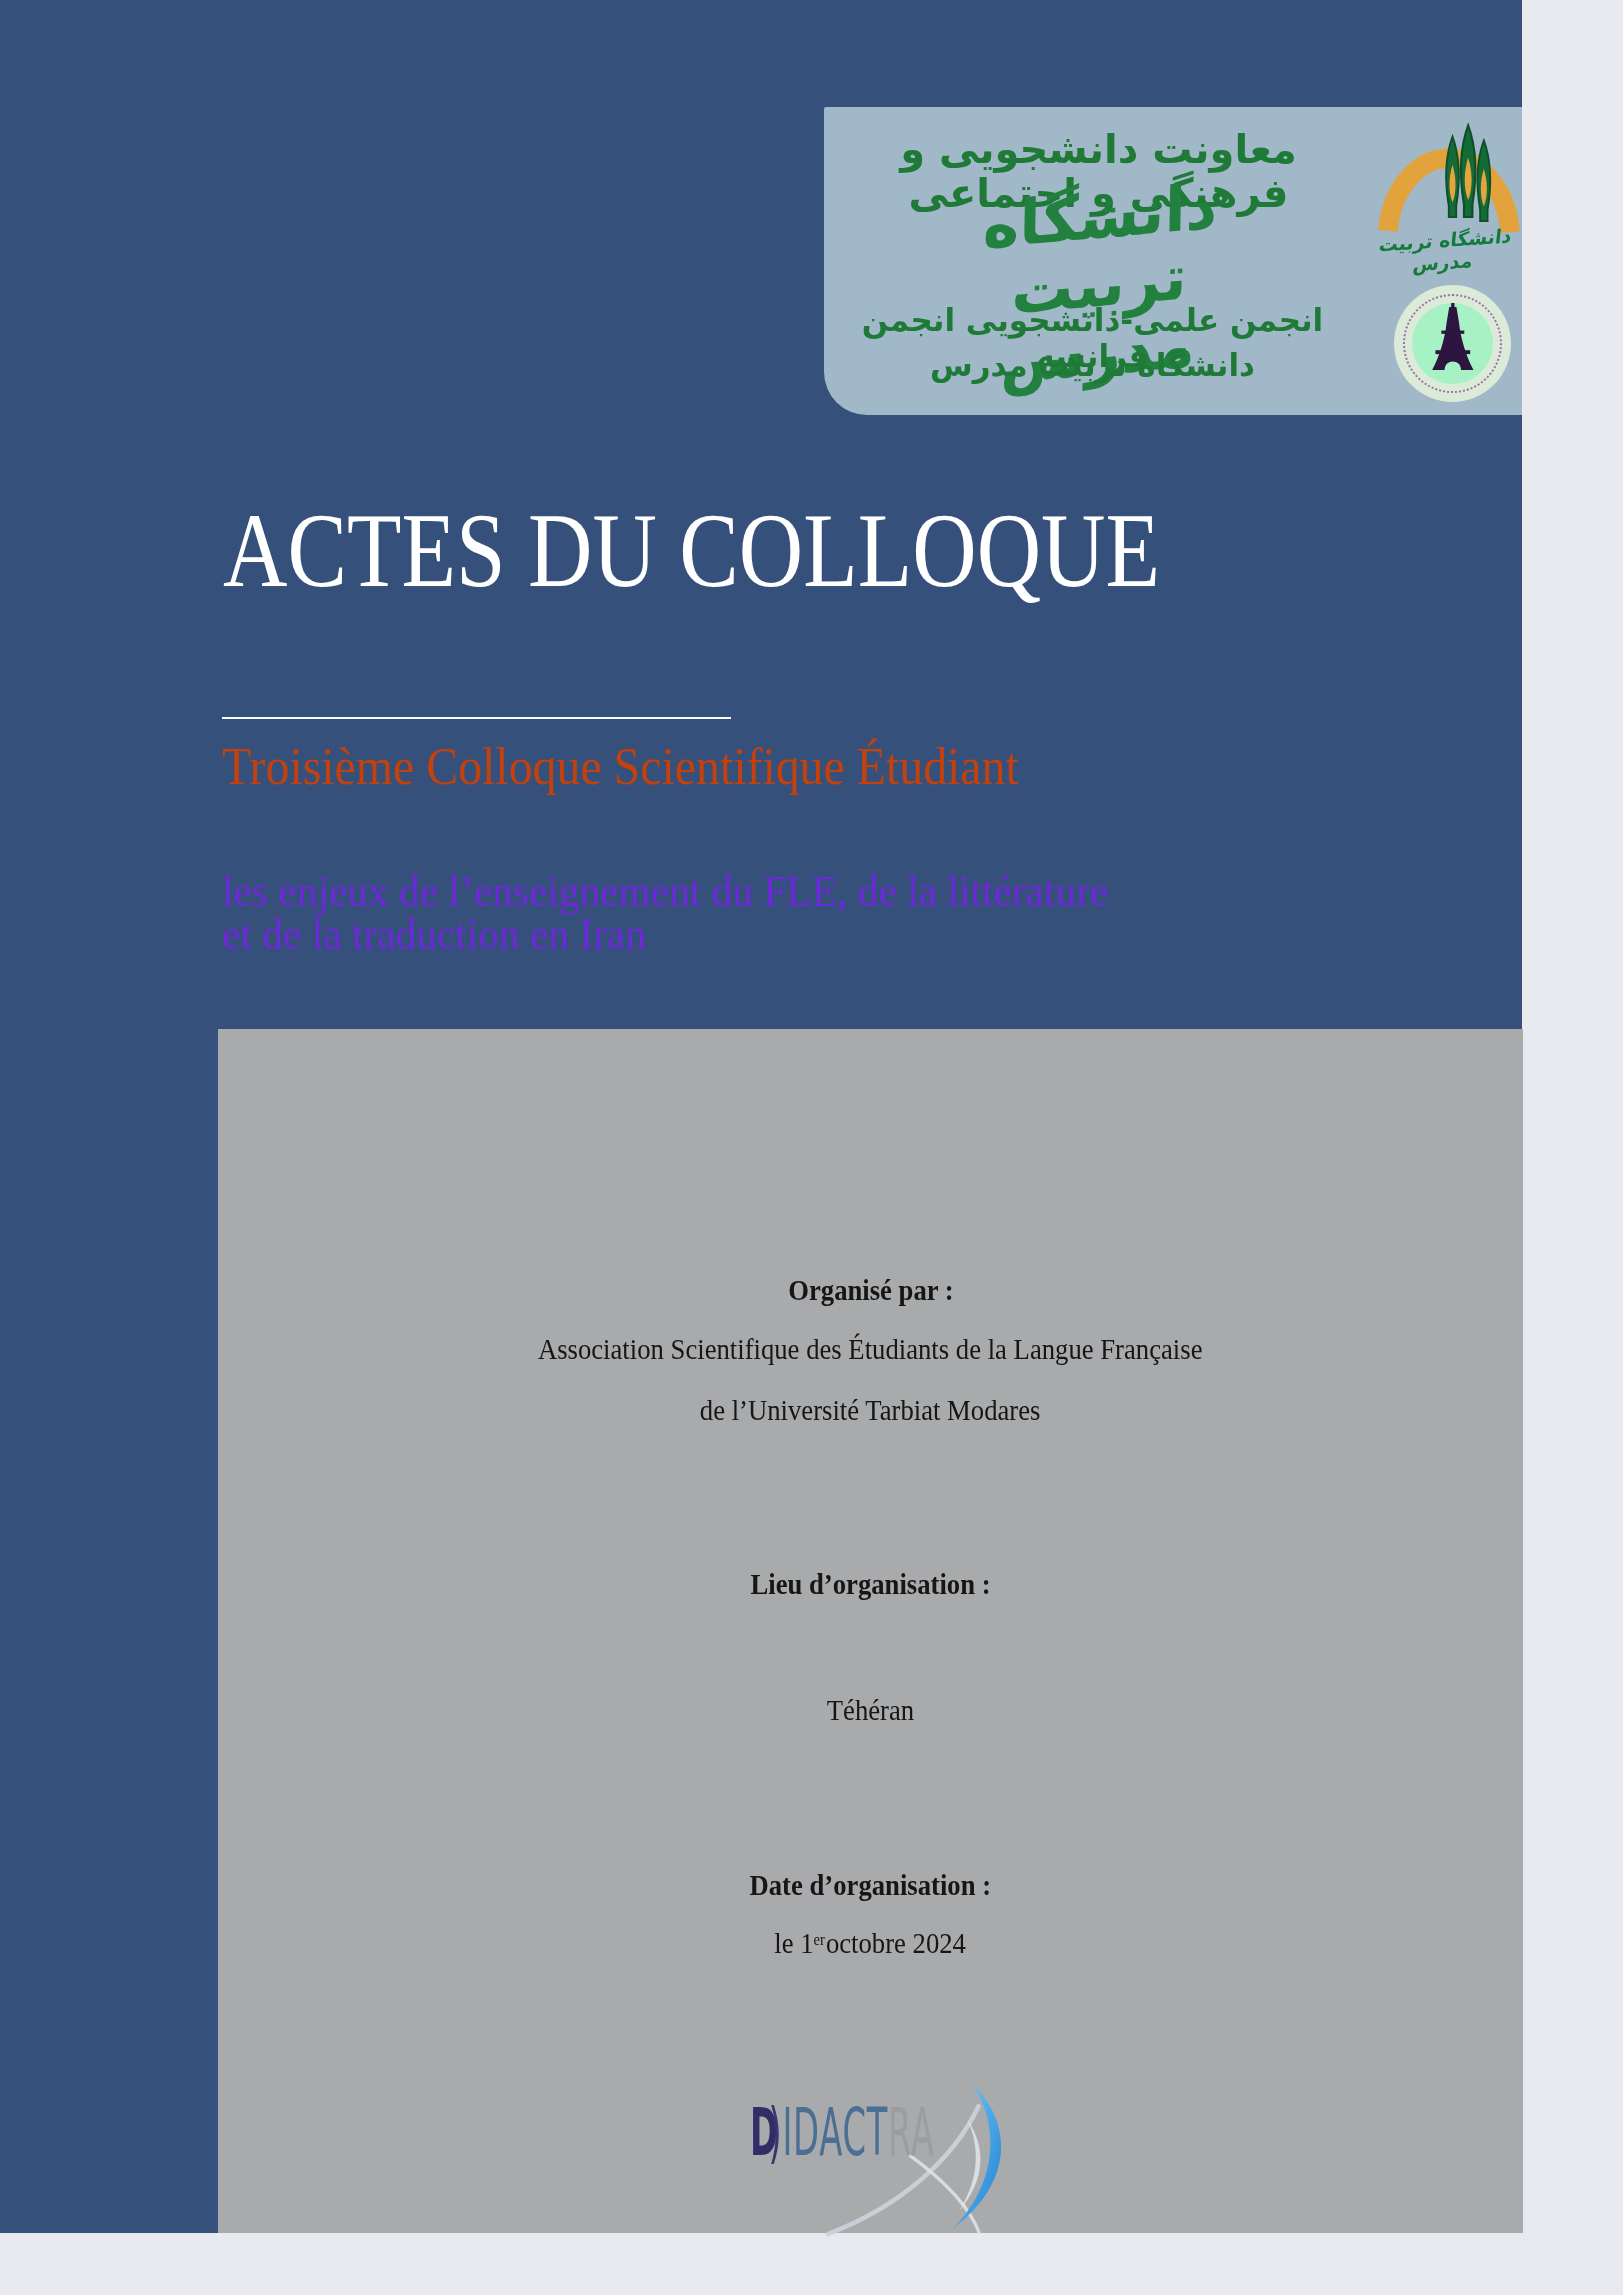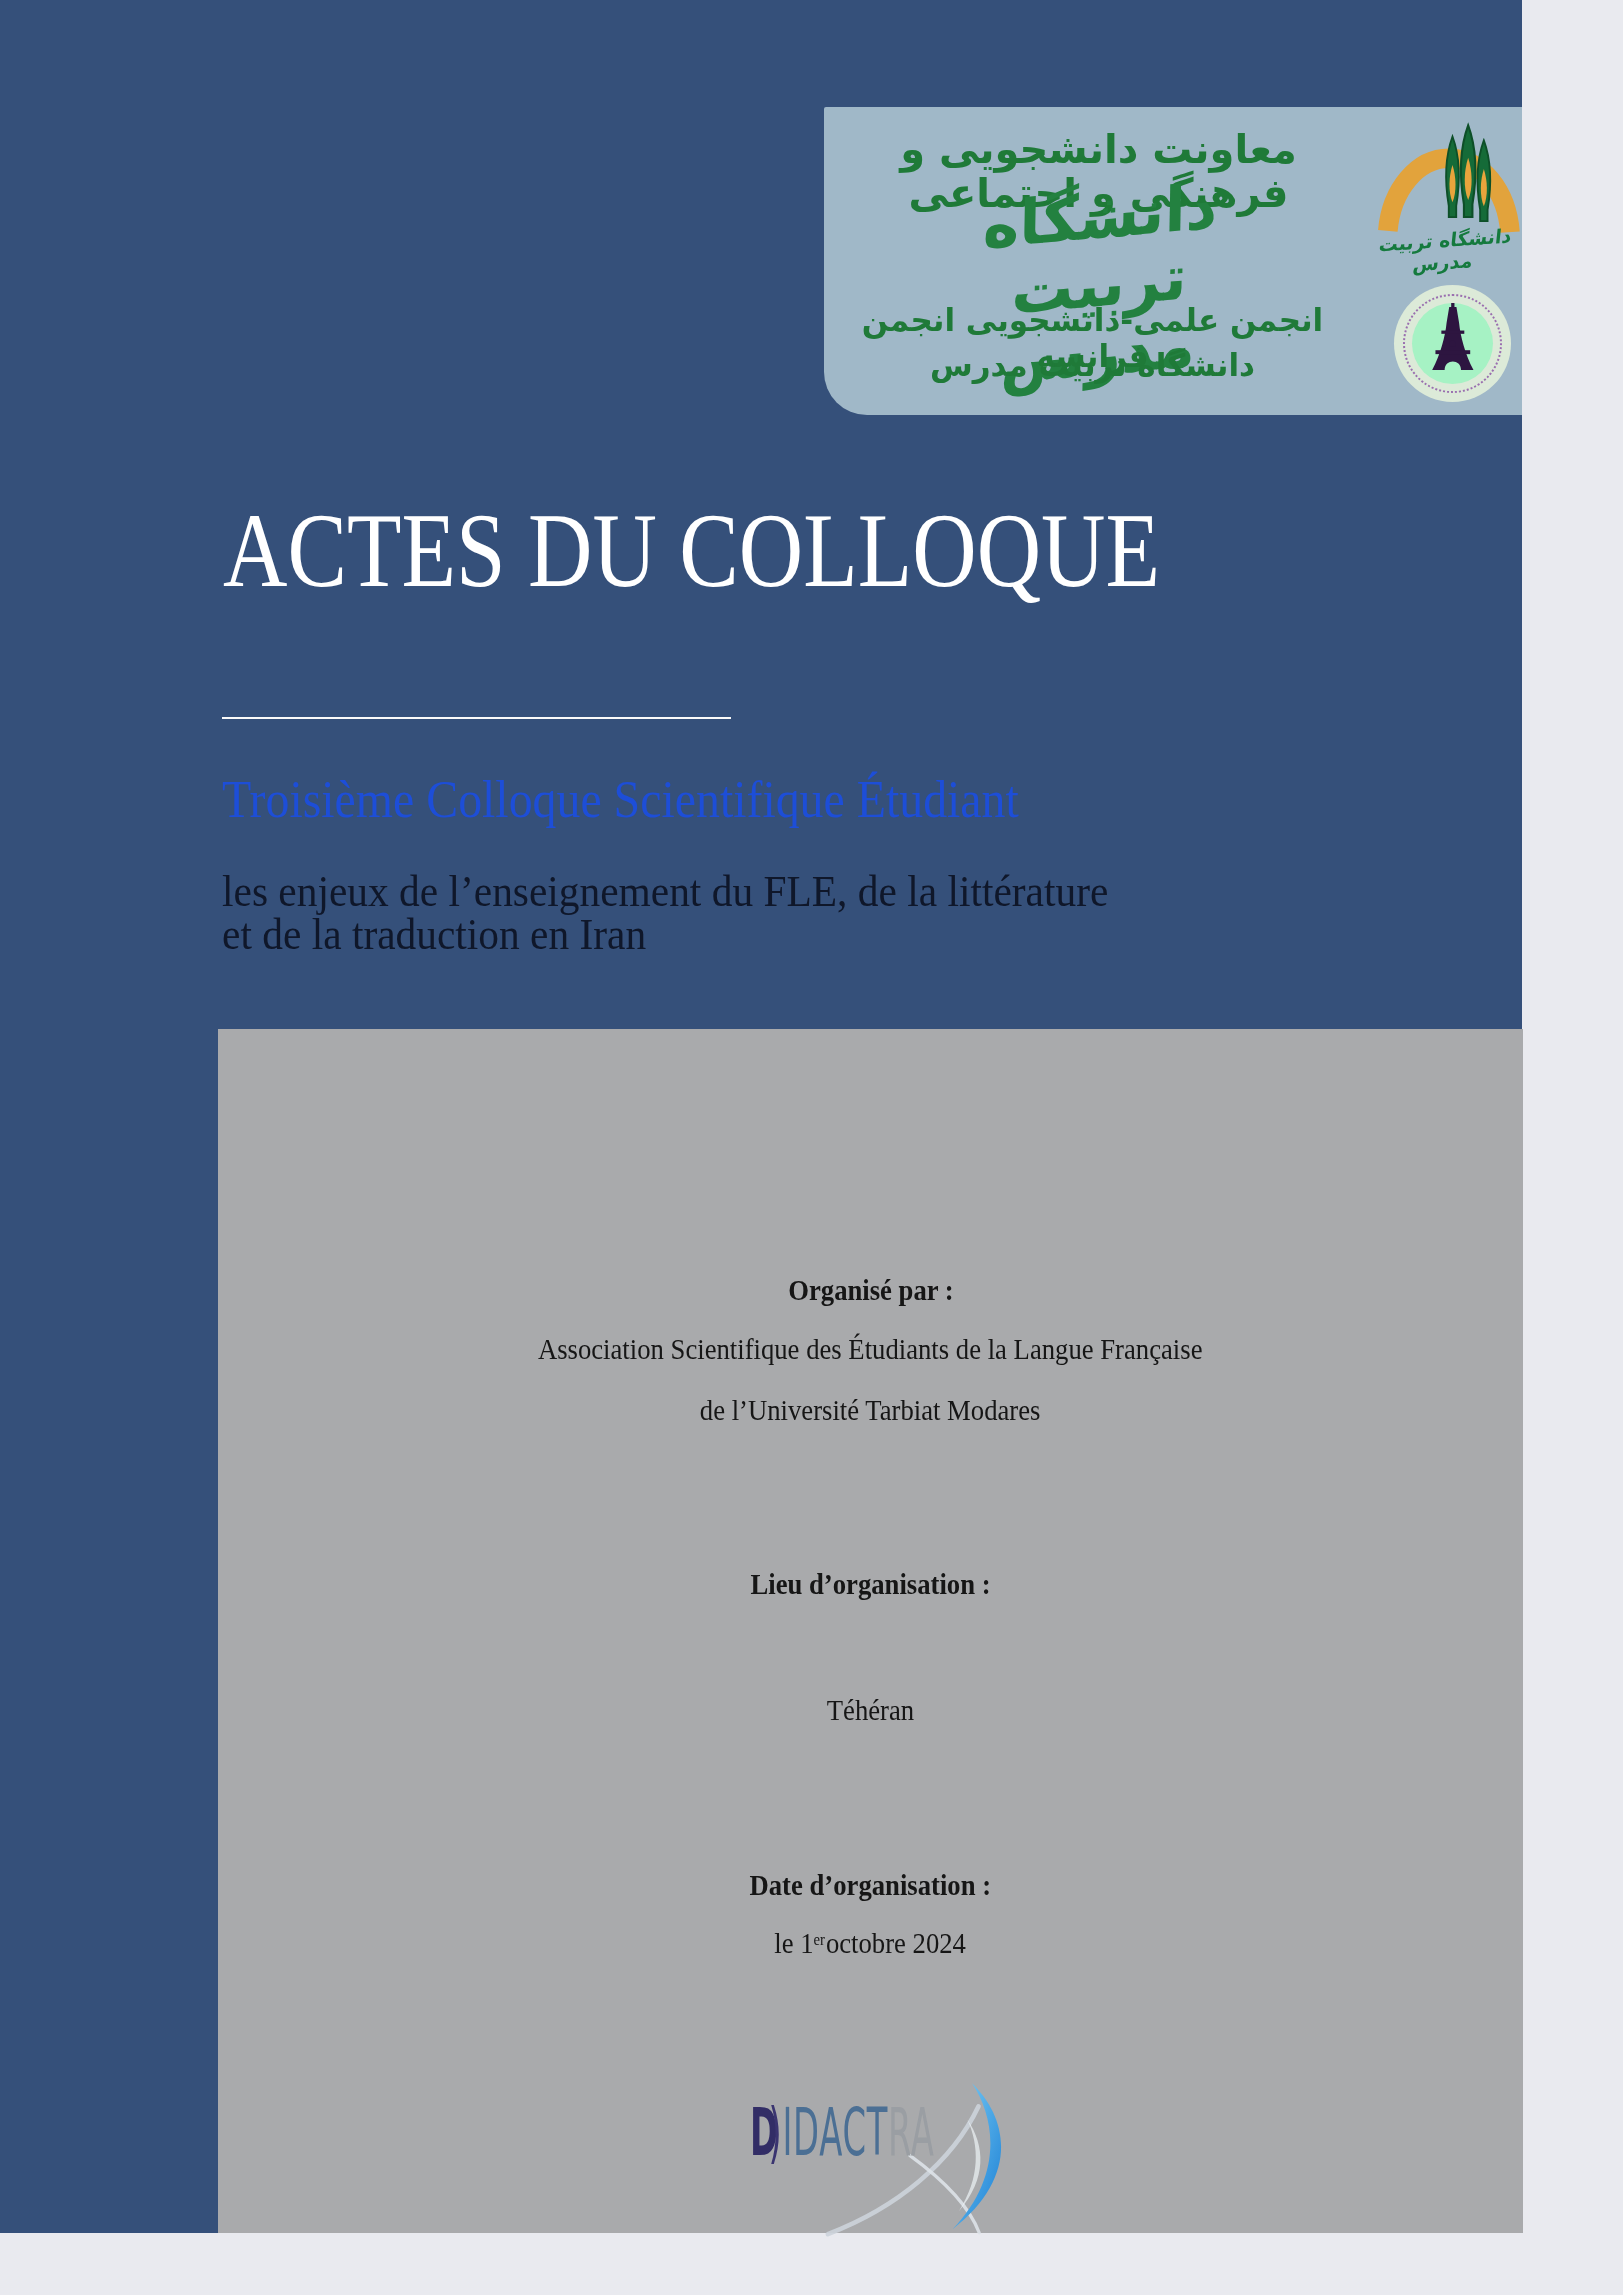--- a/index.html
+++ b/index.html
@@ -73,26 +73,26 @@
     font-size:105px; line-height:105px; font-weight:normal;
     color:#ffffff; white-space:nowrap;
   }
   .title .t-sq { display:inline-block; transform:scaleX(.85); transform-origin:0 0; }
 
   .separator { position:absolute; left:222px; top:717px; width:509px; height:2px; background:#fafafa; }
 
   .subtitle {
     position:absolute; left:222px; top:741px;
     font-size:52px; line-height:52px; font-weight:normal;
-    color:#1d4ed8; white-space:nowrap;margin-top:33px;
+    color:#c2410c; white-space:nowrap;
   }
   .theme {
     position:absolute; left:222px; top:870px;
     font-size:45px; line-height:43px;
-    color:#0f172a; white-space:nowrap;
+    color:#6d28d9; white-space:nowrap;
   }
 
   
   .gline {
     position:absolute; left:218px; width:1305px;
     text-align:center; color:#161616;
     font-size:29px; line-height:47px; white-space:nowrap;
   }
   .gbold { font-weight:bold; }
   .g-org-label  { top:1267px; }

